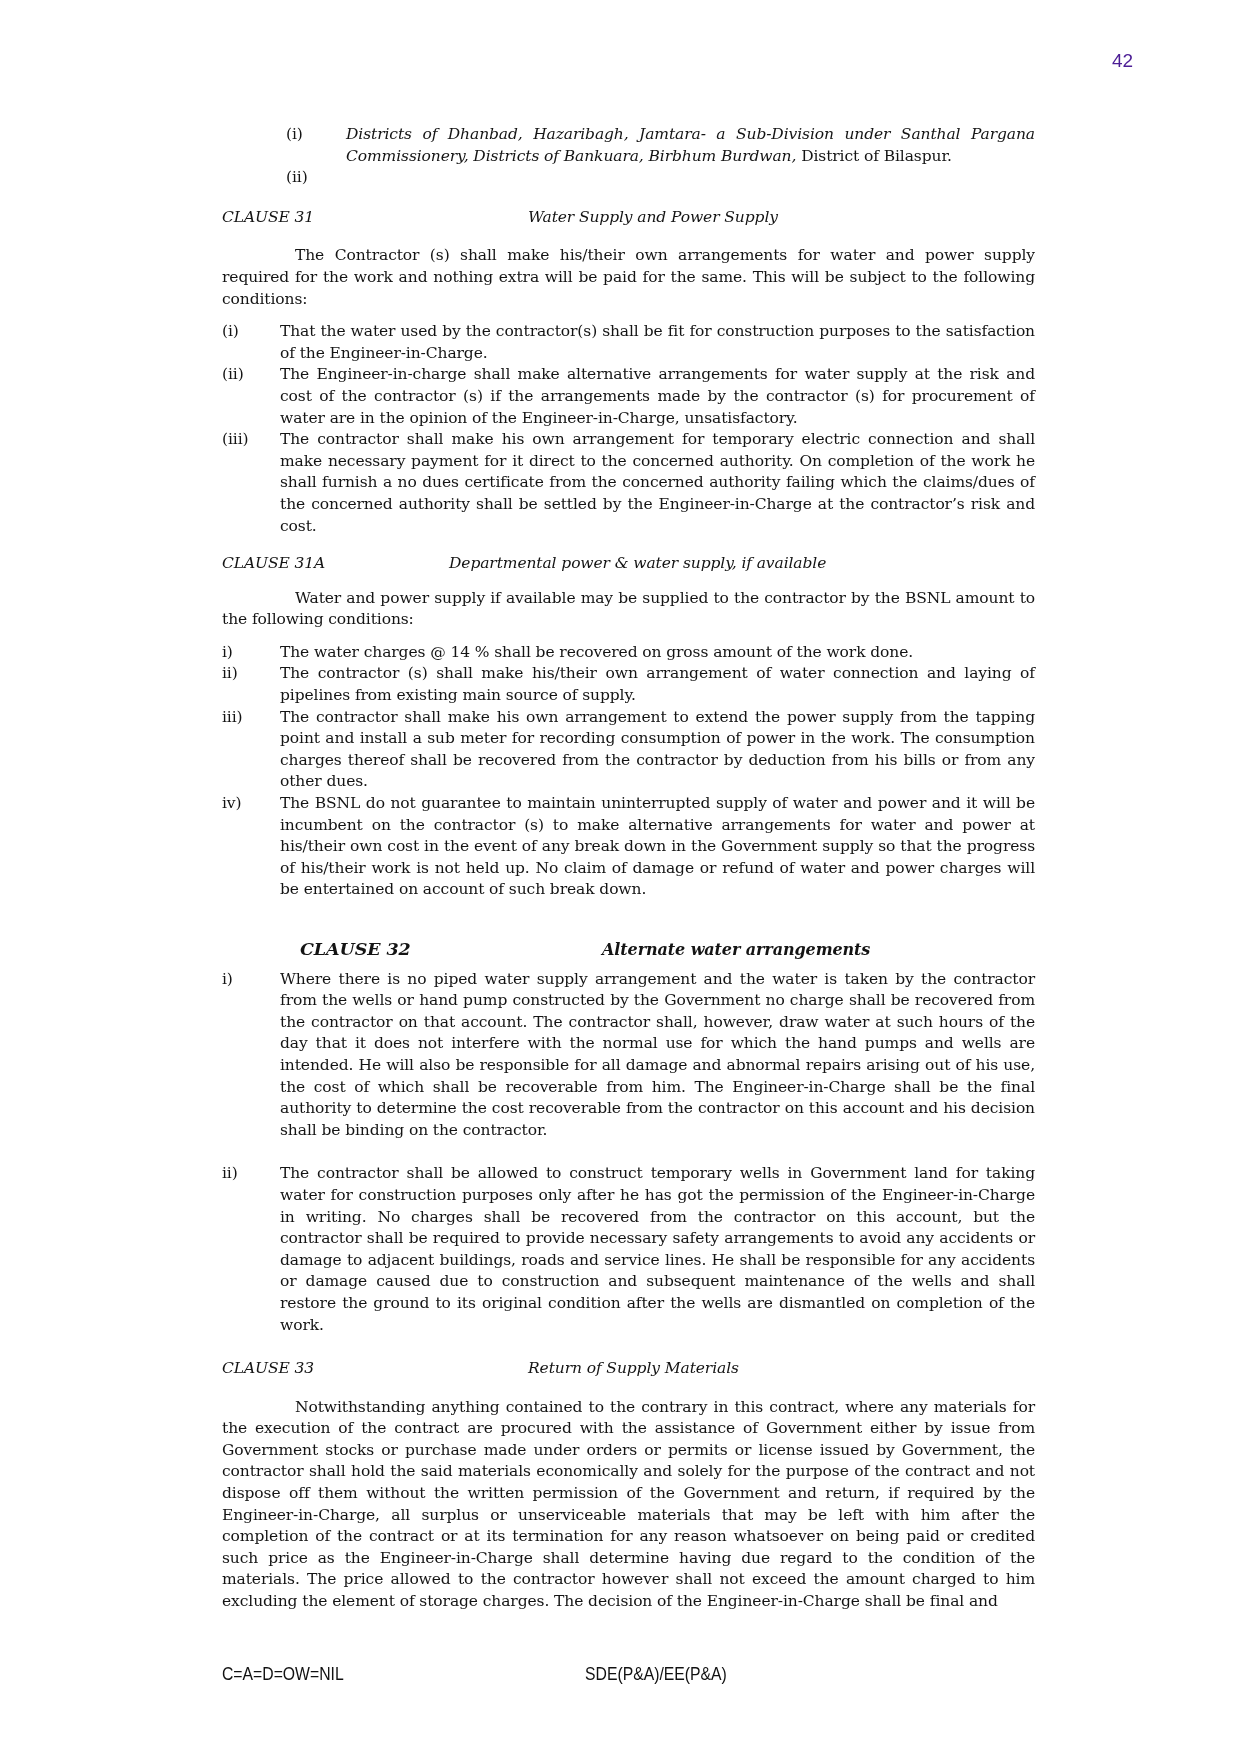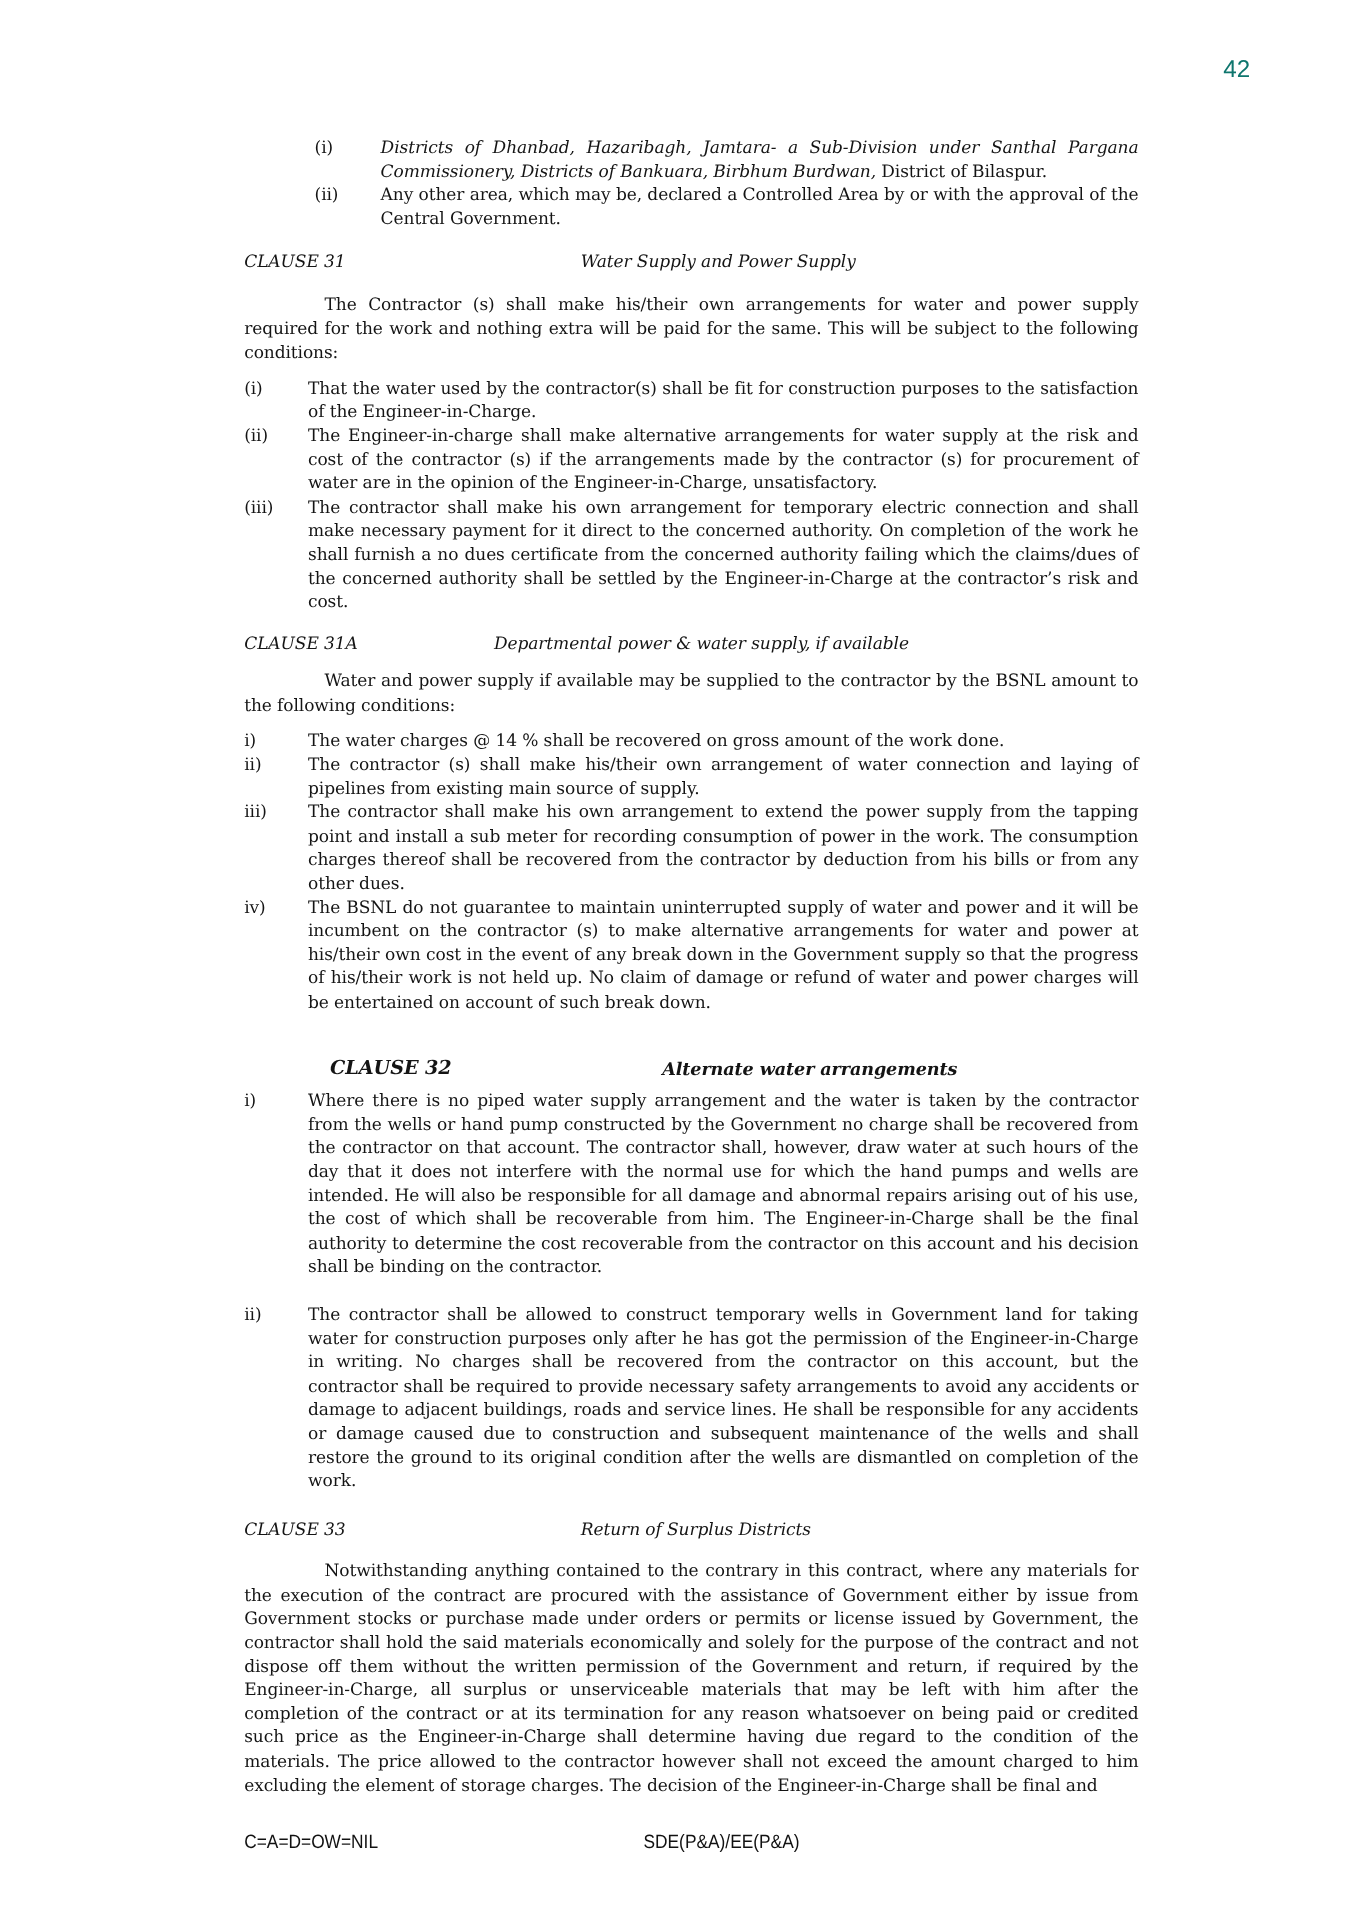--- a/index.html
+++ b/index.html
@@ -7,21 +7,21 @@
     position:relative;
     width:1241px;height:1754px;
     background:#ffffff;
     overflow:hidden;
     font-family:"DejaVu Serif", serif;
     color:#141414;
   }
   .pagenum{
     position:absolute;top:50px;left:1112px;
     font-family:"Liberation Sans", sans-serif;
-    font-size:22px;color:#0f766e;
+    font-size:19px;color:#4c1d95;
   }
   .content{
     position:absolute;left:222px;top:0;
     width:813px;
     padding-top:124px;
     font-size:15.5px;
     line-height:21.6px;
     text-align:justify;
     letter-spacing:-0.1px;
   }
@@ -68,21 +68,20 @@
 
   <div class="content">
 
     <div class="toplist">
       <div class="item">
         <span class="marker">(i)</span>
         <span class="text"><span class="it">Districts of Dhanbad, Hazaribagh, Jamtara- a Sub-Division under Santhal Pargana Commissionery, Districts of Bankuara, Birbhum Burdwan,</span><span> District of Bilaspur.</span></span>
       </div>
       <div class="item">
         <span class="marker">(ii)</span>
-        <span class="text">Any other area, which may be, declared a Controlled Area by or with the approval of the Central Government.</span>
       </div>
     </div>
 
     <div class="heading">
       <span class="hlabel w306">CLAUSE 31</span>
       <span class="htitle">Water Supply and Power Supply</span>
     </div>
     <div class="para">The Contractor (s) shall make his/their own arrangements for water and power supply required for the work and nothing extra will be paid for the same. This will be subject to the following conditions:</div>
 
     <div class="conds">
@@ -136,21 +135,21 @@
         <span class="text">Where there is no piped water supply arrangement and the water is taken by the contractor from the wells or hand pump constructed by the Government no charge shall be recovered from the contractor on that account. The contractor shall, however, draw water at such hours of the day that it does not interfere with the normal use for which the hand pumps and wells are intended. He will also be responsible for all damage and abnormal repairs arising out of his use, the cost of which shall be recoverable from him. The Engineer-in-Charge shall be the final authority to determine the cost recoverable from the contractor on this account and his decision shall be binding on the contractor.</span>
       </div>
       <div class="item mt22">
         <span class="marker">ii)</span>
         <span class="text">The contractor shall be allowed to construct temporary wells in Government land for taking water for construction purposes only after he has got the permission of the Engineer-in-Charge in writing. No charges shall be recovered from the contractor on this account, but the contractor shall be required to provide necessary safety arrangements to avoid any accidents or damage to adjacent buildings, roads and service lines. He shall be responsible for any accidents or damage caused due to construction and subsequent maintenance of the wells and shall restore the ground to its original condition after the wells are dismantled on completion of the work.</span>
       </div>
     </div>
 
     <div class="heading mt22">
       <span class="hlabel w306">CLAUSE 33</span>
-      <span class="htitle">Return of Surplus Districts</span>
+      <span class="htitle">Return of Supply Materials</span>
     </div>
     <div class="para">Notwithstanding anything contained to the contrary in this contract, where any materials for the execution of the contract are procured with the assistance of Government either by issue from Government stocks or purchase made under orders or permits or license issued by Government, the contractor shall hold the said materials economically and solely for the purpose of the contract and not dispose off them without the written permission of the Government and return, if required by the Engineer-in-Charge, all surplus or unserviceable materials that may be left with him after the completion of the contract or at its termination for any reason whatsoever on being paid or credited such price as the Engineer-in-Charge shall determine having due regard to the condition of the materials. The price allowed to the contractor however shall not exceed the amount charged to him excluding the element of storage charges. The decision of the Engineer-in-Charge shall be final and</div>
 
   </div>
 
   <div class="footer-left">C=A=D=OW=NIL</div>
   <div class="footer-center">SDE(P&amp;A)/EE(P&amp;A)</div>
 
 </div>
 

